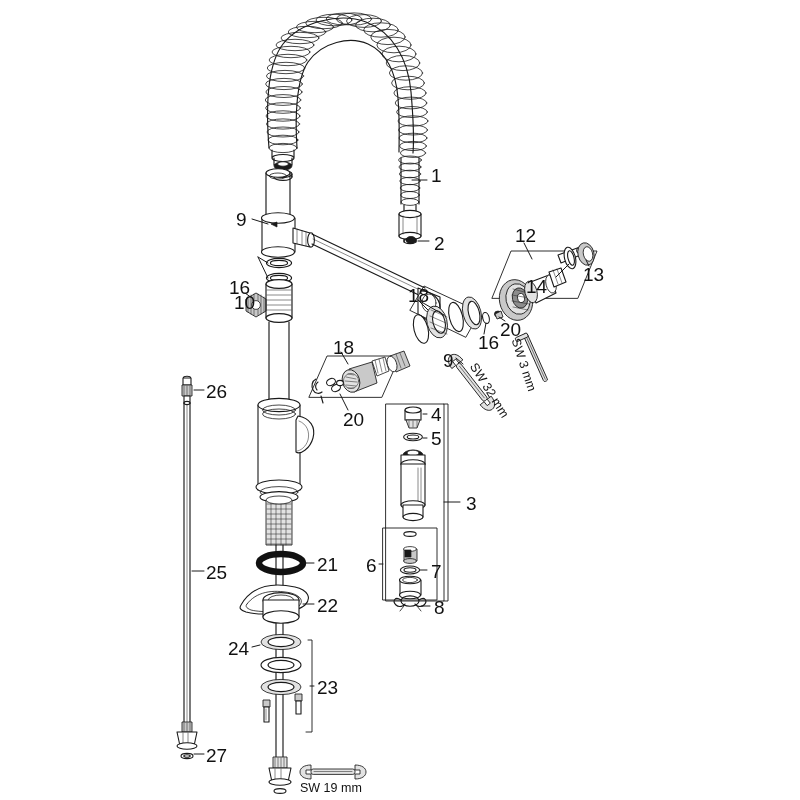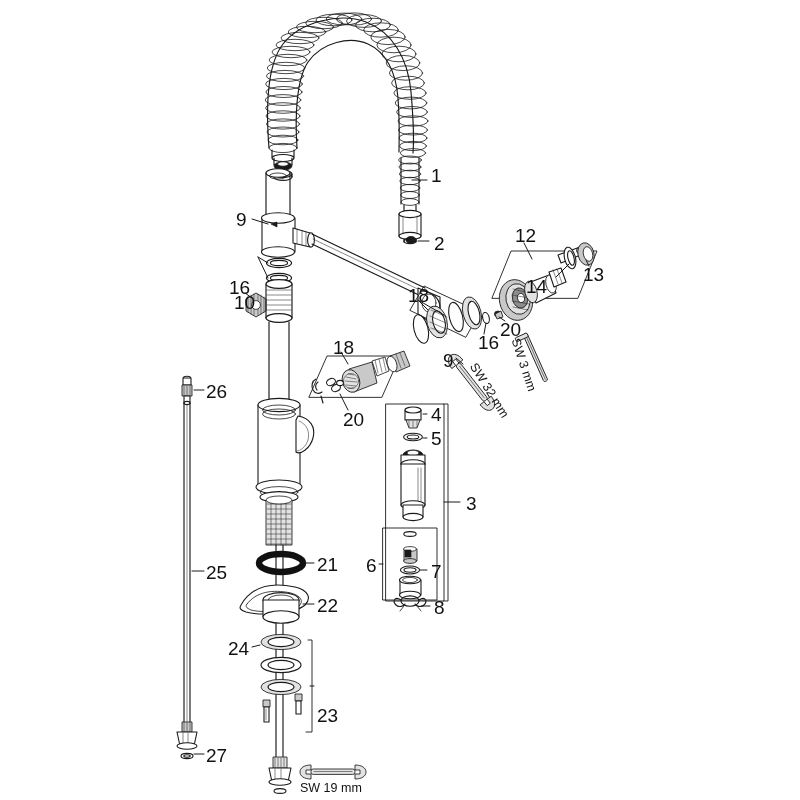--- a/index.html
+++ b/index.html
@@ -497,21 +497,21 @@
   <div class="callout" style="left:583px; top:265px;">13</div>
   <div class="callout" style="left:526px; top:277px;">14</div>
   <div class="callout" style="left:500px; top:320px;">20</div>
   <div class="callout" style="left:478px; top:333px;">16</div>
   <div class="callout" style="left:443px; top:351px;">9</div>
   <div class="callout" style="left:408px; top:286px;text-align:center;">18</div>
   <div class="callout" style="left:333px; top:338px;">18</div>
   <div class="callout" style="left:343px; top:410px;">20</div>
   <div class="callout" style="left:317px; top:555px;">21</div>
   <div class="callout" style="left:317px; top:596px;">22</div>
-  <div class="callout" style="left:317px; top:678px;margin-top:28px;">23</div>
+  <div class="callout" style="left:317px; top:678px;">23</div>
   <div class="callout" style="left:228px; top:639px;">24</div>
   <div class="callout" style="left:206px; top:563px;">25</div>
   <div class="callout" style="left:206px; top:382px;">26</div>
   <div class="callout" style="left:206px; top:746px;">27</div>
 
   <div class="tool-label rot-sw32" style="left:478px; top:361px;">SW 32 mm</div>
   <div class="tool-label rot-sw3" style="left:521px; top:337px;">SW 3 mm</div>
   <div class="tool-label" style="left:300px; top:782px;">SW 19 mm</div>
 
 </div>

